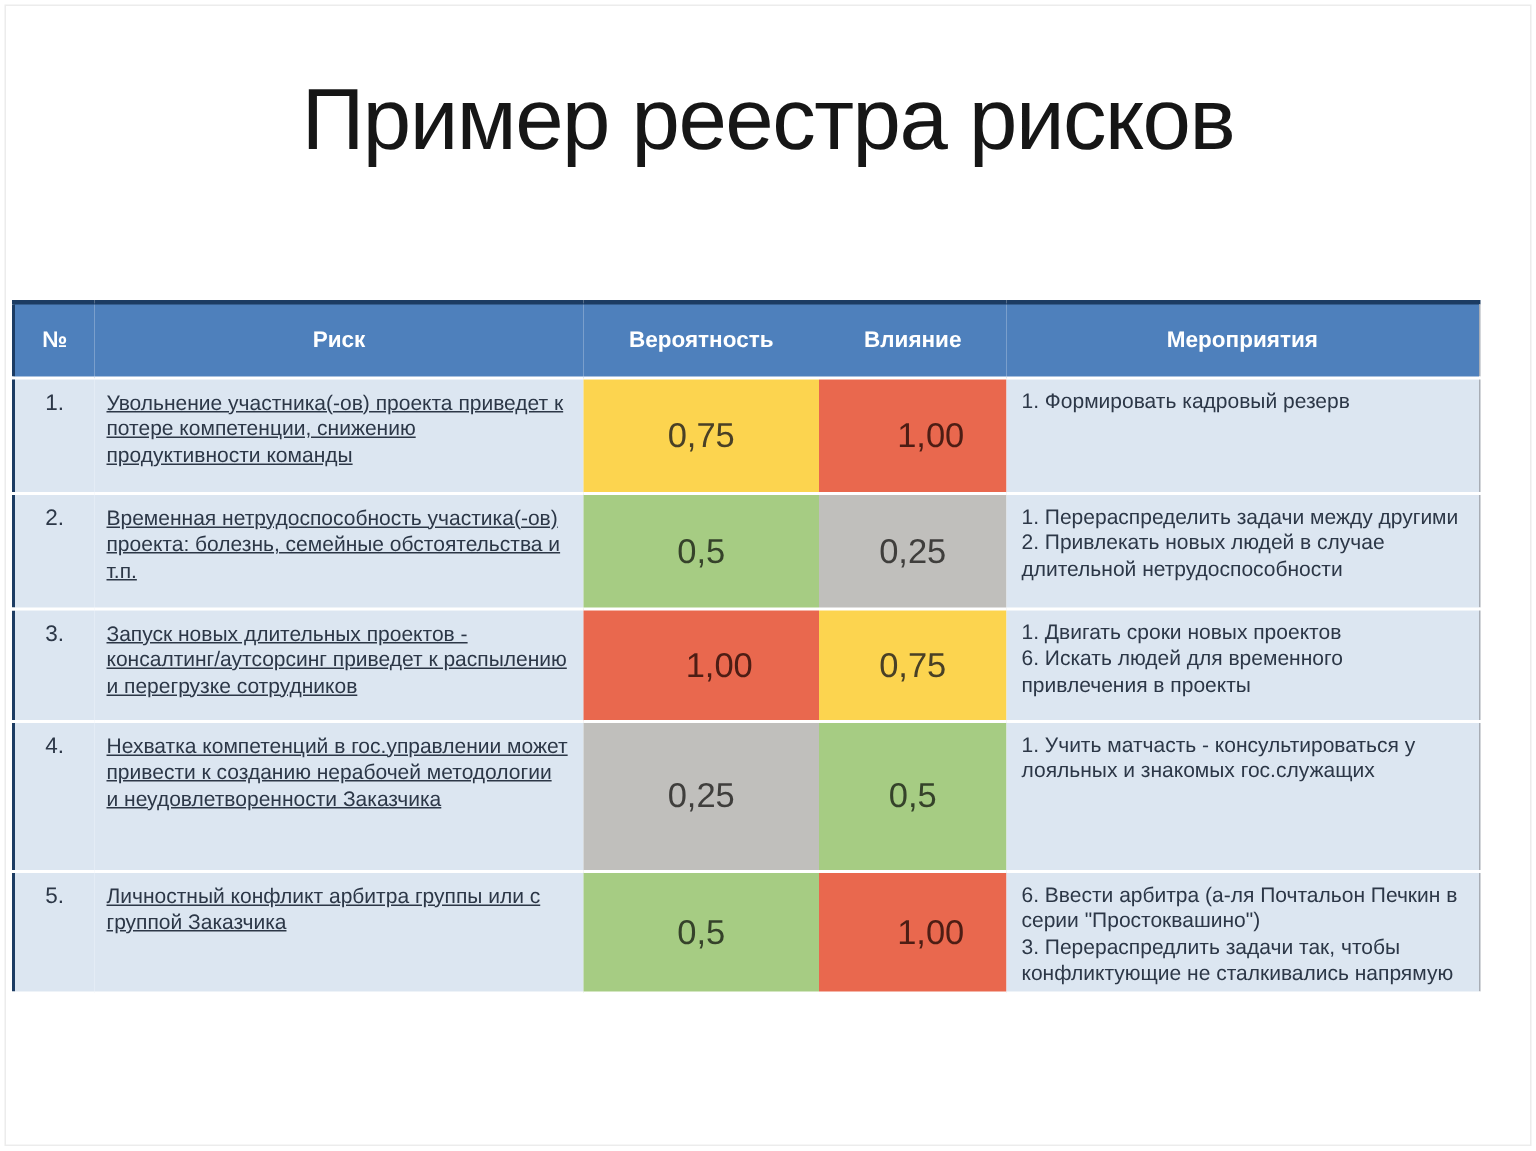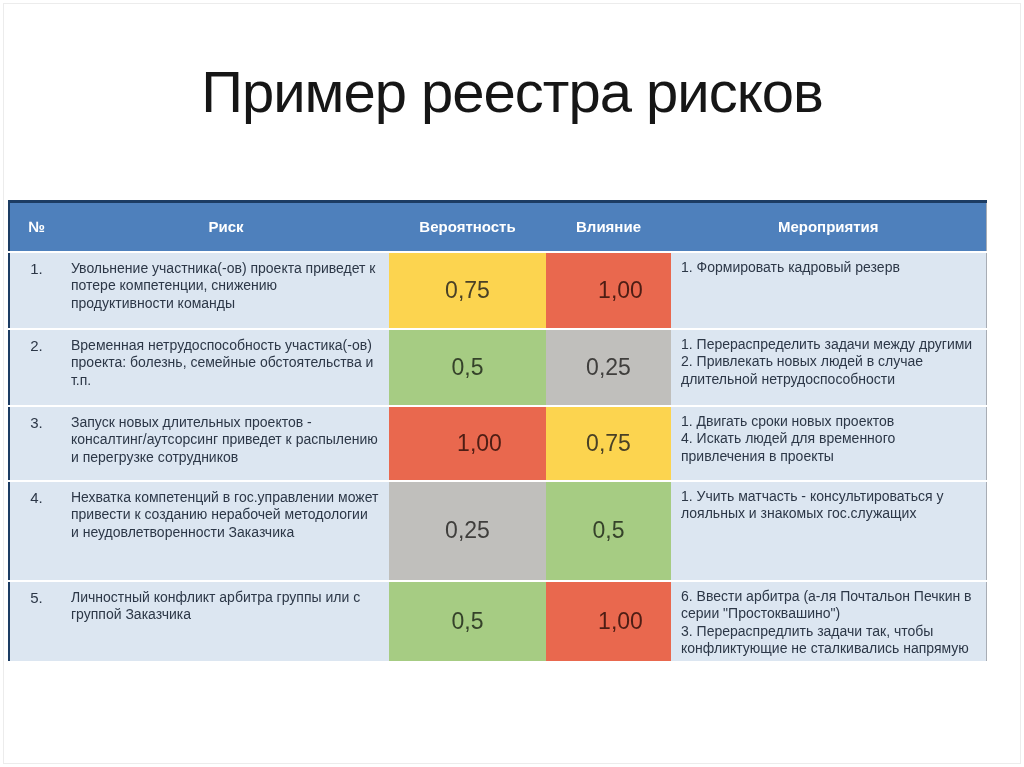--- a/index.html
+++ b/index.html
@@ -2,21 +2,21 @@
 <html style="--header_bg: #4e80bc; --header_text: #ffffff; --row_bg: #dce6f1; --yellow: #fcd44f; --red: #e9684e; --green: #a6cc83; --gray: #c0bfbc; --frame: #1c3c63; --body_text: #2c3747;"><head>
 <meta charset="utf-8">
 <style>
   * { margin:0; padding:0; box-sizing:border-box; }
   html,body { background:#ffffff; }
   body { width:1024px; height:767px; font-family:"Liberation Sans", sans-serif; position:relative; overflow:hidden; }
 
   .slide { position:absolute; inset:0; background:#ffffff; }
   .slide-frame { position:absolute; inset:3px; border:1px solid #ececec; pointer-events:none; }
 
-  .title { position:absolute; top:58px; left:0; right:0; text-align:center;
+  .title { position:absolute; top:46px; left:0; right:0; text-align:center;
            font-size:58px; font-weight:400; color:#161616; letter-spacing:-1px; }
 
   .table-wrap { position:absolute; left:8px; top:200px; width:978px; }
   table { width:100%; border-collapse:collapse; table-layout:fixed;
           border-top:3px solid var(--frame,#1c3c63);
           border-left:2px solid var(--frame,#1c3c63);
           border-right:1px solid #a8adb5;
           border-bottom:1px solid #a8adb5; }
 
   thead th { height:50px; background:var(--header_bg,#4e80bc); color:var(--header_text,#fff);
@@ -25,21 +25,21 @@
 
   tbody td { border-bottom:2px solid #ffffff; vertical-align:top;
              font-size:14px; line-height:1.25; color:var(--body_text,#2c3747); }
   tbody tr:nth-child(1){ height:77px; }
   tbody tr:nth-child(2){ height:77px; }
   tbody tr:nth-child(3){ height:75px; }
   tbody tr:nth-child(4){ height:100px; }
   tbody tr:nth-child(5){ height:64px; }
 
   td.num      { background:var(--row_bg,#dce6f1); text-align:center; padding-top:7px; font-size:15px; }
-  td.risk     { background:var(--row_bg,#dce6f1); padding:7px 10px 2px 8px; }
+  td.risk     { background:var(--row_bg,#dce6f1); padding:7px 10px 2px 8px;text-decoration:underline; }
   td.val      { vertical-align:middle; text-align:center; font-size:23px; }
   td.measures { background:var(--row_bg,#dce6f1); padding:6px 8px 3px 10px; }
 
   .lvl-yellow { background:var(--yellow,#fcd44f); color:#494026; }
   .lvl-red    { background:var(--red,#e9684e);    color:#4d1d14;padding-left:24px; }
   .lvl-green  { background:var(--green,#a6cc83);  color:#35422a;margin-top:32px; }
   .lvl-gray   { background:var(--gray,#c0bfbc);   color:#3f3e3c; }
 </style>
 </head>
 <body>
@@ -85,21 +85,21 @@
               <div>2. Привлекать новых людей в случае длительной нетрудоспособности</div>
             </td>
   </tr>
           <tr>
     <td class="num">3.</td>
     <td class="risk">Запуск новых длительных проектов - консалтинг/аутсорсинг приведет к распылению и перегрузке сотрудников</td>
     <td class="val lvl-red">1,00</td>
     <td class="val lvl-yellow">0,75</td>
     <td class="measures">
               <div>1. Двигать сроки новых проектов</div>
-              <div>4. Искать людей для временного привлечения в проекты</div>
+              <div>6. Искать людей для временного привлечения в проекты</div>
             </td>
   </tr>
           <tr>
     <td class="num">4.</td>
     <td class="risk">Нехватка компетенций в гос.управлении может привести к созданию нерабочей методологии и неудовлетворенности Заказчика</td>
     <td class="val lvl-gray">0,25</td>
     <td class="val lvl-green">0,5</td>
     <td class="measures">
               <div>1. Учить матчасть - консультироваться у лояльных и знакомых гос.служащих</div>
             </td>

